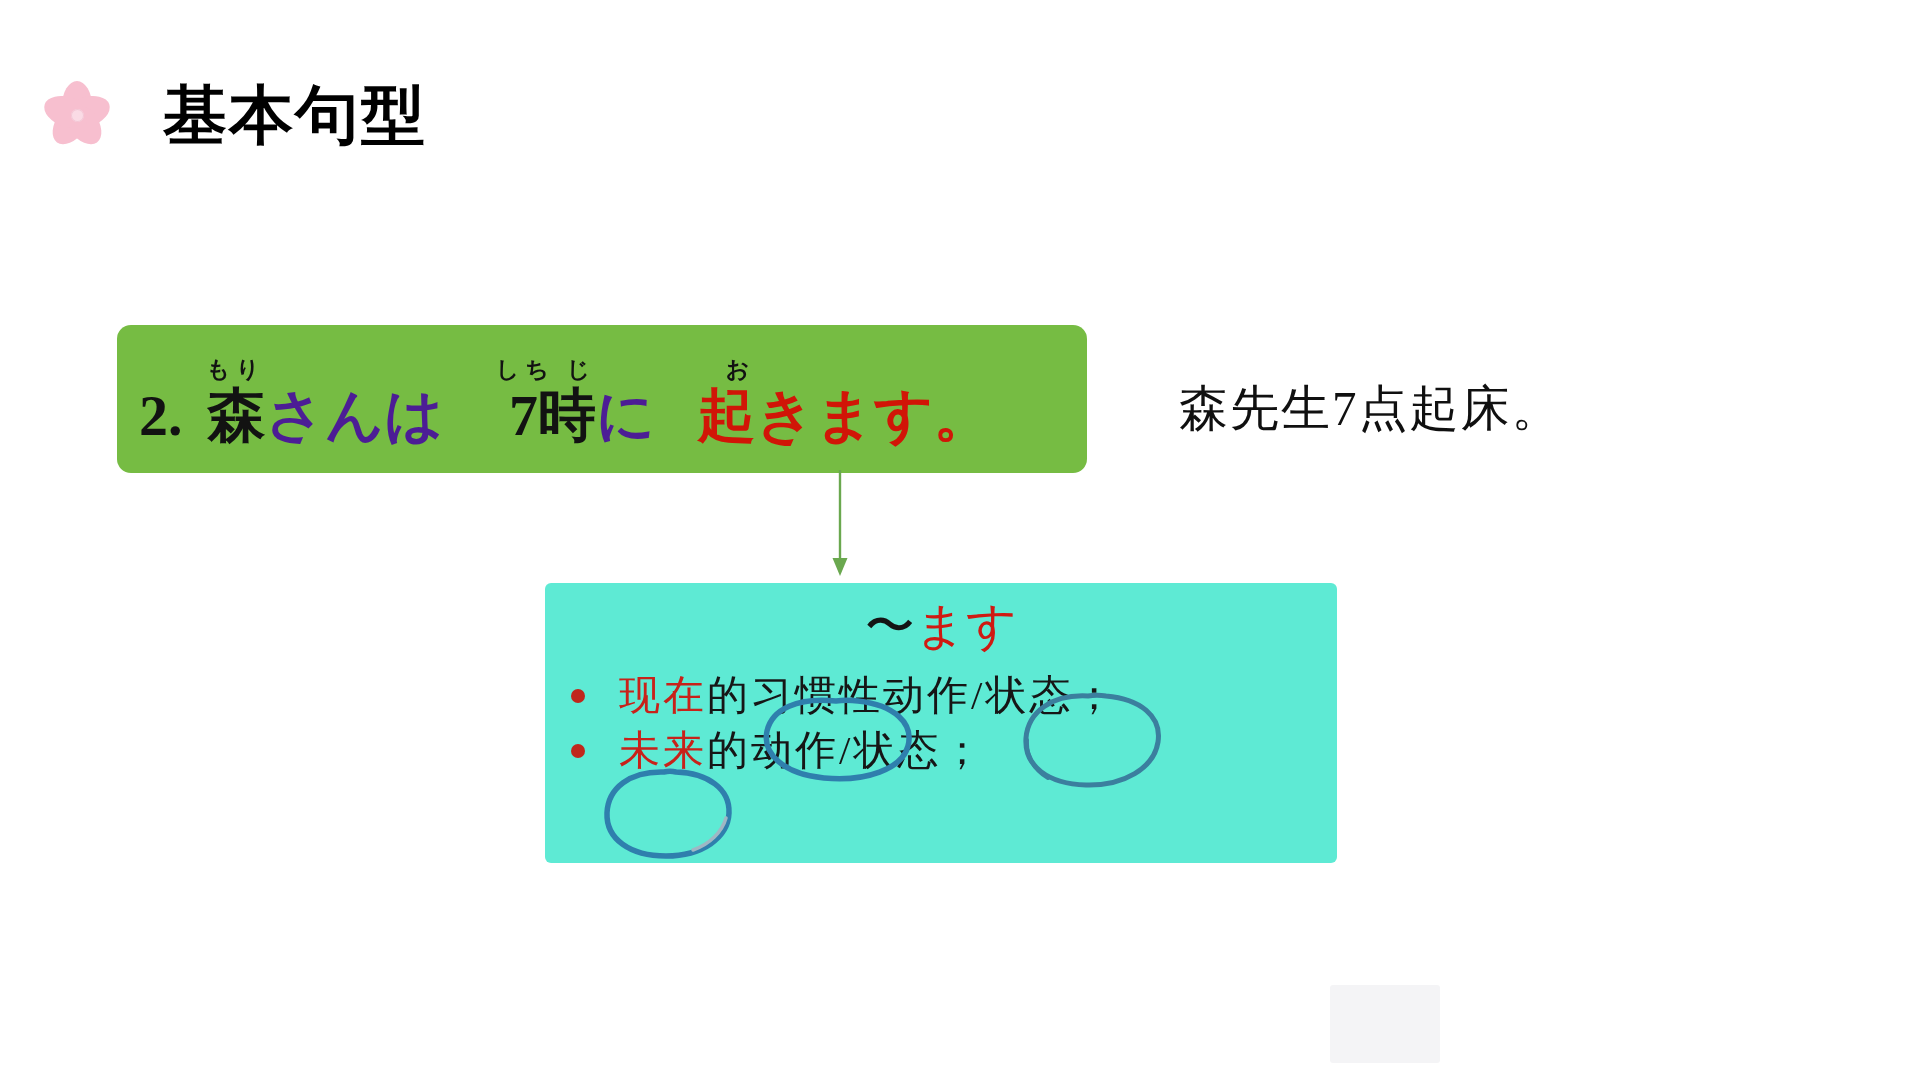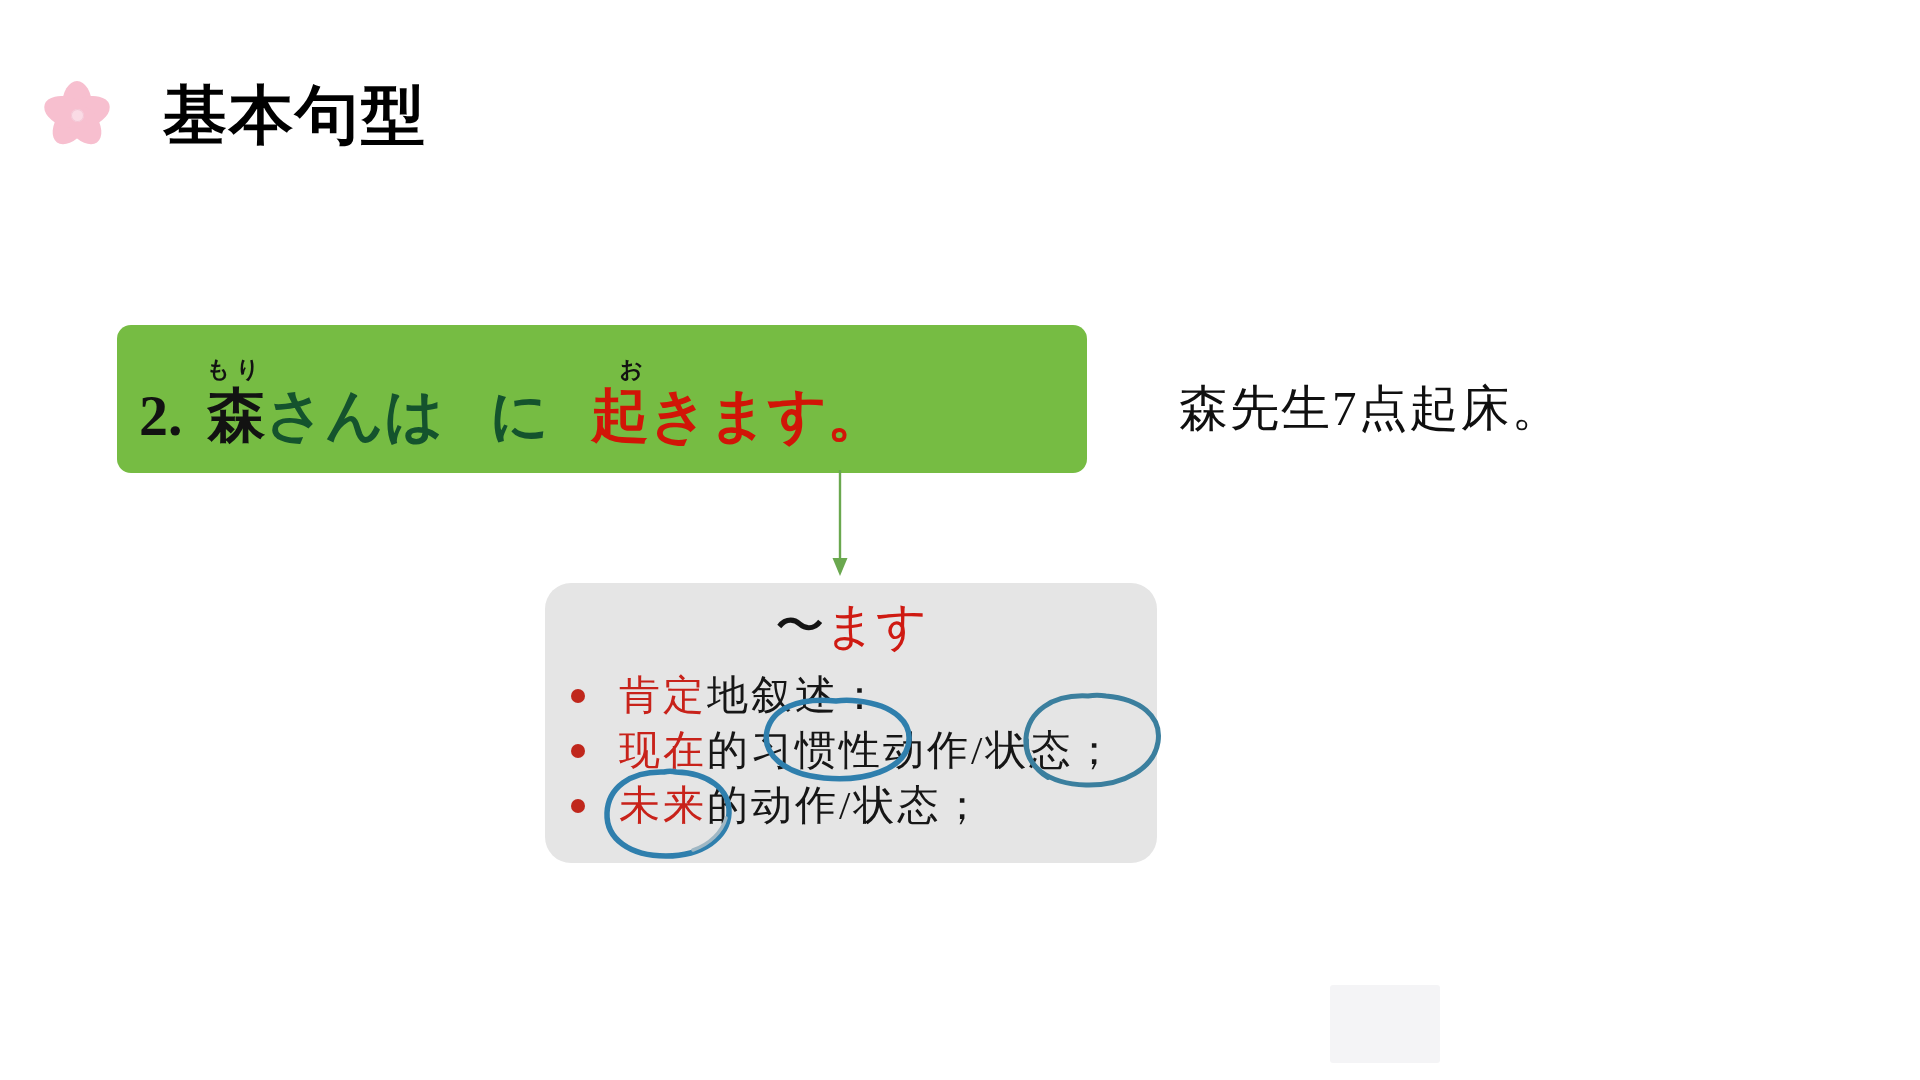--- a/index.html
+++ b/index.html
@@ -110,21 +110,21 @@
   }
   .ruby-base {
     font-size: 58px;
     font-weight: bold;
     color: #121212;
     line-height: 1.05;
   }
   .plain-base {
     font-size: 58px;
     font-weight: bold;
-    color: #14532d;
+    color: #4c1d95;
     line-height: 1.05;
     padding-bottom: 0;
   }
   .red-base { color: #d11507; }
   .sent-gap-sm { width: 18px; display: inline-block; }
   .sent-gap-md { width: 46px; display: inline-block; }
   .sent-gap-lg { width: 42px; display: inline-block; }
 
   
   #chinese-gloss {
@@ -145,24 +145,24 @@
     top: 470px;
     width: 40px;
     height: 110px;
   }
 
   
   #explain-card {
     position: absolute;
     left: 545px;
     top: 583px;
-    width: 612px;
+    width: 792px;
     height: 280px;
-    background: #e5e5e5;
-    border-radius: 26px;
+    background: #5eead4;
+    border-radius: 6px;
   }
   #explain-heading {
     position: absolute;
     left: 0;
     right: 0;
     top: 18px;
     text-align: center;
     font-size: 50px;
     line-height: 1;
     font-weight: normal;
@@ -245,20 +245,24 @@
 
     <span class="ruby-unit">
       <span class="ruby-top">もり</span>
       <span class="ruby-base">森</span>
     </span>
 
     <span class="plain-base">さんは</span>
 
     <span class="sent-gap-md"></span>
 
+    <span class="ruby-unit">
+      <span class="ruby-top">しち じ</span>
+      <span class="ruby-base">7時</span>
+    </span>
 
     <span class="plain-base">に</span>
 
     <span class="sent-gap-lg"></span>
 
     <span class="ruby-unit">
       <span class="ruby-top">お</span>
       <span class="ruby-base red-base">起</span>
     </span>
 
@@ -273,24 +277,20 @@
   <polygon points="20,106 12.5,88 27.5,88" fill="#6aa84f"></polygon>
 </svg>
 
 <div id="explain-card">
   <div id="explain-heading">
     <span class="tilde">〜</span><span class="masu">ます</span>
   </div>
 
   <div id="bullet-list">
 
-    <div class="bullet-row">
-      <span class="bullet-dot"></span>
-      <span class="bullet-text"><span class="hl">肯定</span><span>地叙述：</span></span>
-    </div>
 
     <div class="bullet-row">
       <span class="bullet-dot"></span>
       <span class="bullet-text"><span class="hl">现在</span><span>的习惯性动作/状态；</span></span>
     </div>
 
     <div class="bullet-row">
       <span class="bullet-dot"></span>
       <span class="bullet-text"><span class="hl">未来</span><span>的动作/状态；</span></span>
     </div>

